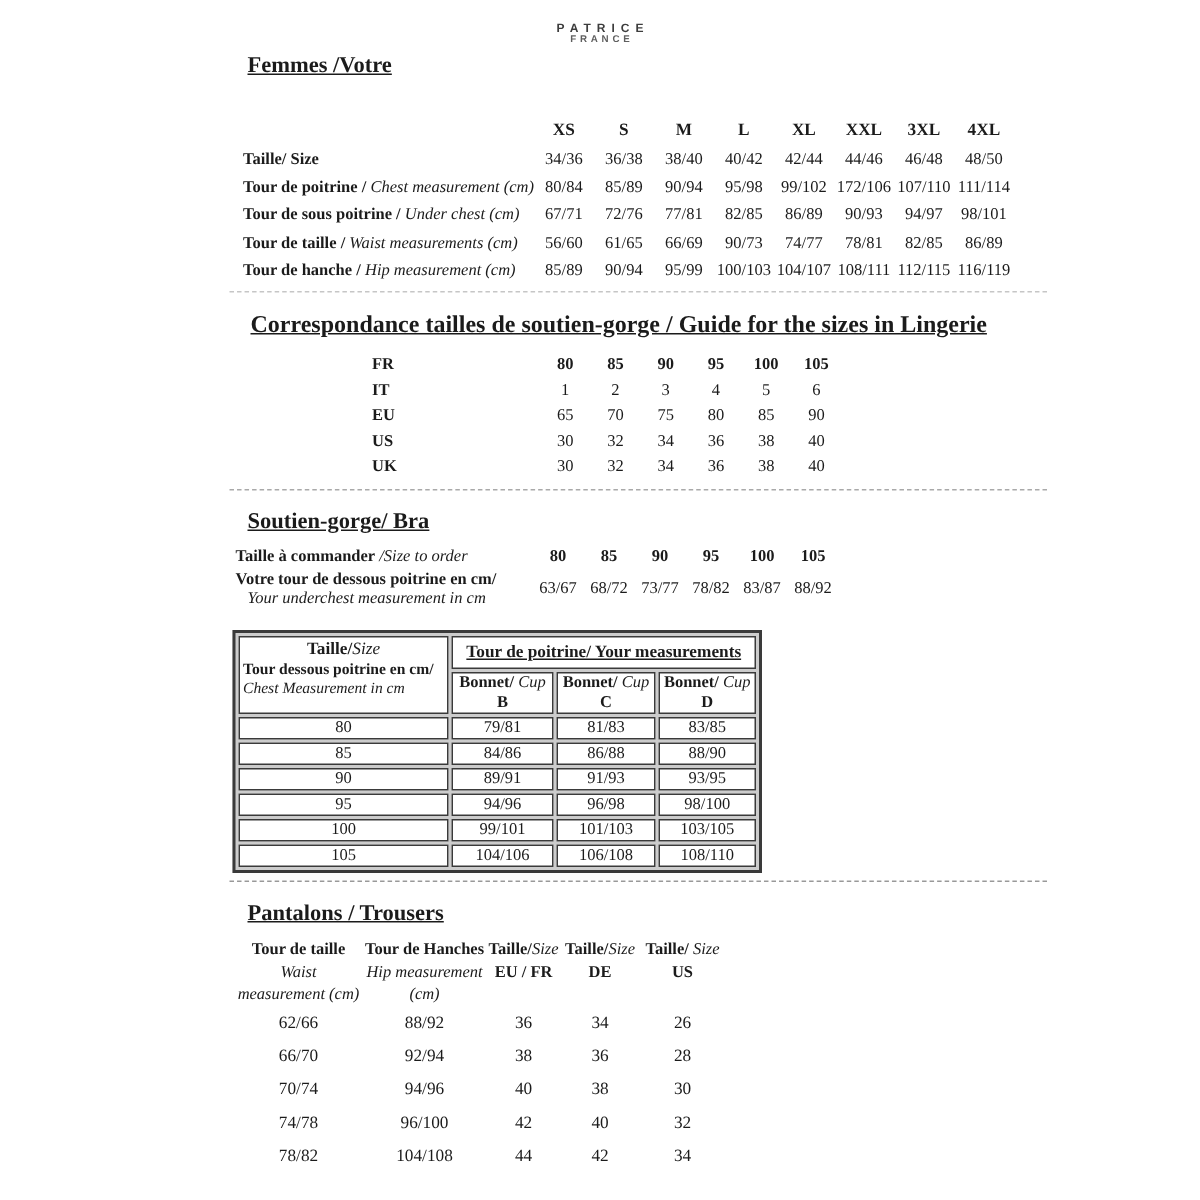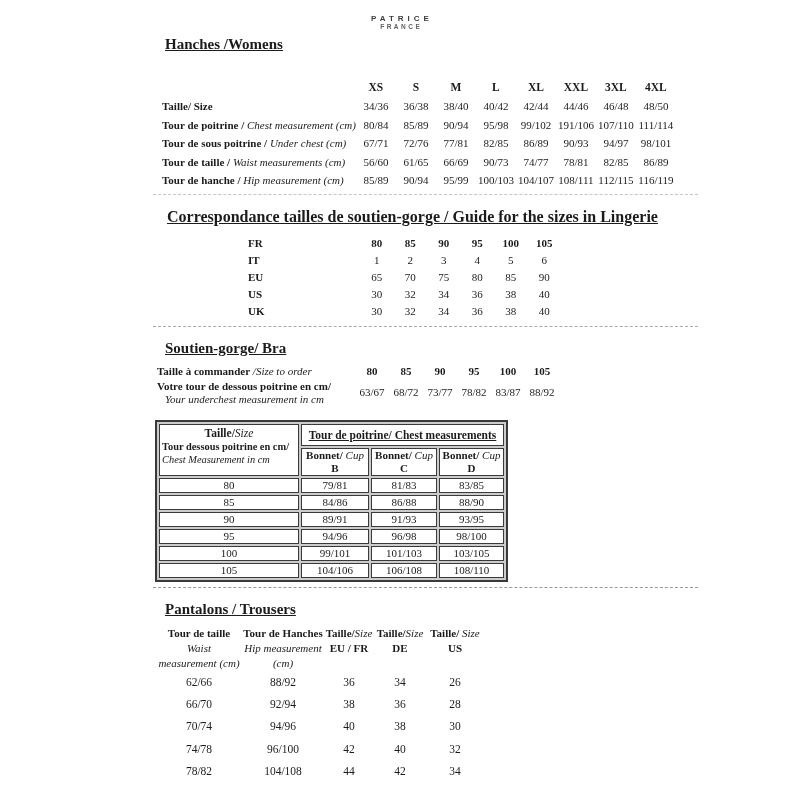--- a/index.html
+++ b/index.html
@@ -75,21 +75,21 @@
 </head>
 <body>
 
 <div class="page">
 
   <header class="logo">
     <div class="logo-top">PATRICE</div>
     <div class="logo-fr">FRANCE</div>
   </header>
 
-  <h2 class="sec" id="h-femmes">Hanches /Womens</h2>
+  <h2 class="sec" id="h-femmes">Femmes /Votre</h2>
 
   <table class="plain women">
     <tbody id="women-body">
         <tr class="hdr">
           <td class="lbl"></td>
           <td class="val b">XS</td>
           <td class="val b">S</td>
           <td class="val b">M</td>
           <td class="val b">L</td>
           <td class="val b">XL</td>
@@ -108,21 +108,21 @@
           <td class="val">46/48</td>
           <td class="val">48/50</td>
         </tr>
         <tr>
           <td class="lbl"><span class="b">Tour de poitrine /</span> <span class="i">Chest measurement (cm)</span></td>
           <td class="val">80/84</td>
           <td class="val">85/89</td>
           <td class="val">90/94</td>
           <td class="val">95/98</td>
           <td class="val">99/102</td>
-          <td class="val">191/106</td>
+          <td class="val">172/106</td>
           <td class="val">107/110</td>
           <td class="val">111/114</td>
         </tr>
         <tr>
           <td class="lbl"><span class="b">Tour de sous poitrine /</span> <span class="i">Under chest (cm)</span></td>
           <td class="val">67/71</td>
           <td class="val">72/76</td>
           <td class="val">77/81</td>
           <td class="val">82/85</td>
           <td class="val">86/89</td>
@@ -247,21 +247,21 @@
         <col style="width:65px">
     </colgroup>
     <thead>
       <tr>
         <td class="gl" rowspan="2">
           <div class="gl1"><span class="b">Taille/</span><span class="i">Size</span></div>
           <div class="gl2 b">Tour dessous poitrine en cm/</div>
           <div class="gl3 i">Chest Measurement in cm</div>
         </td>
         <td class="gt" colspan="3">
-          <span class="b u">Tour de poitrine/ Chest measurements</span>
+          <span class="b u">Tour de poitrine/ Your measurements</span>
         </td>
       </tr>
       <tr id="cup-header-row">
           <td class="gc">
             <div><span class="b">Bonnet/</span> <span class="i">Cup</span></div>
             <div class="b">B</div>
           </td>
           <td class="gc">
             <div><span class="b">Bonnet/</span> <span class="i">Cup</span></div>
             <div class="b">C</div>

